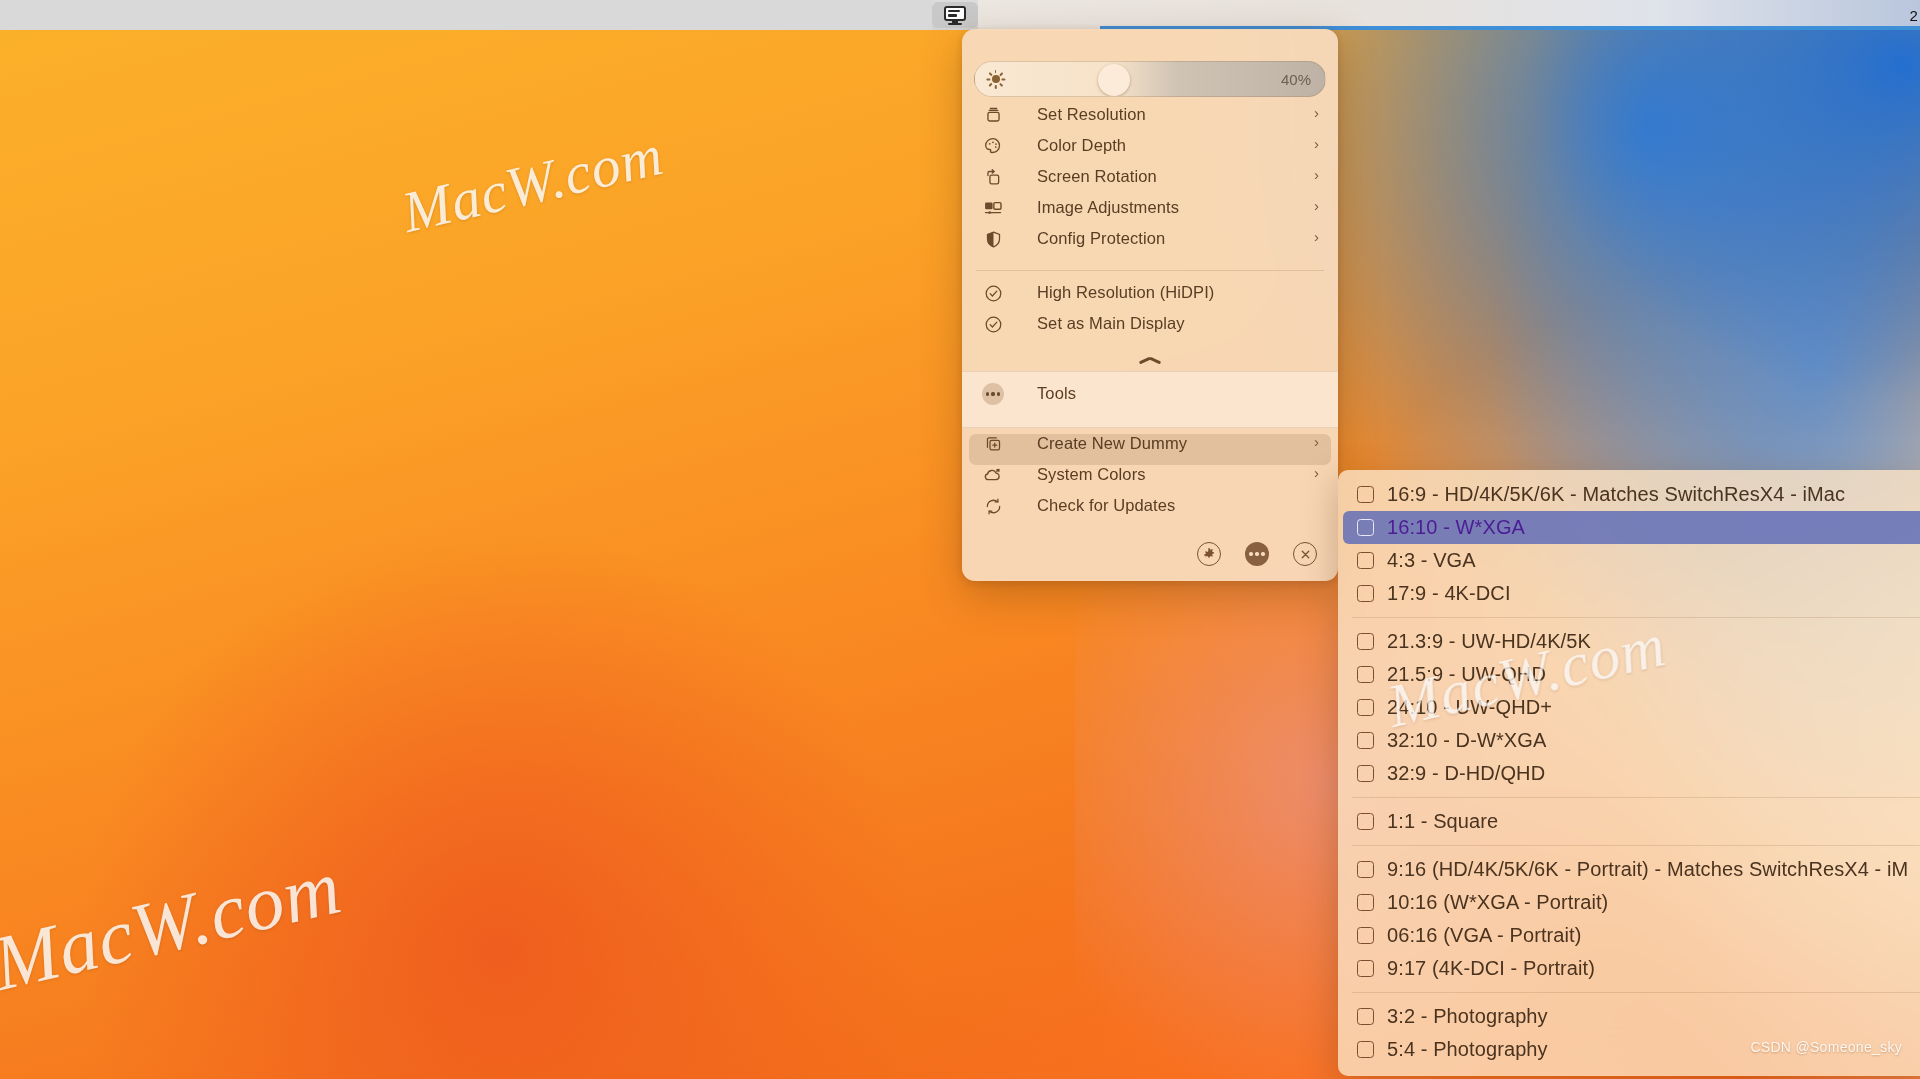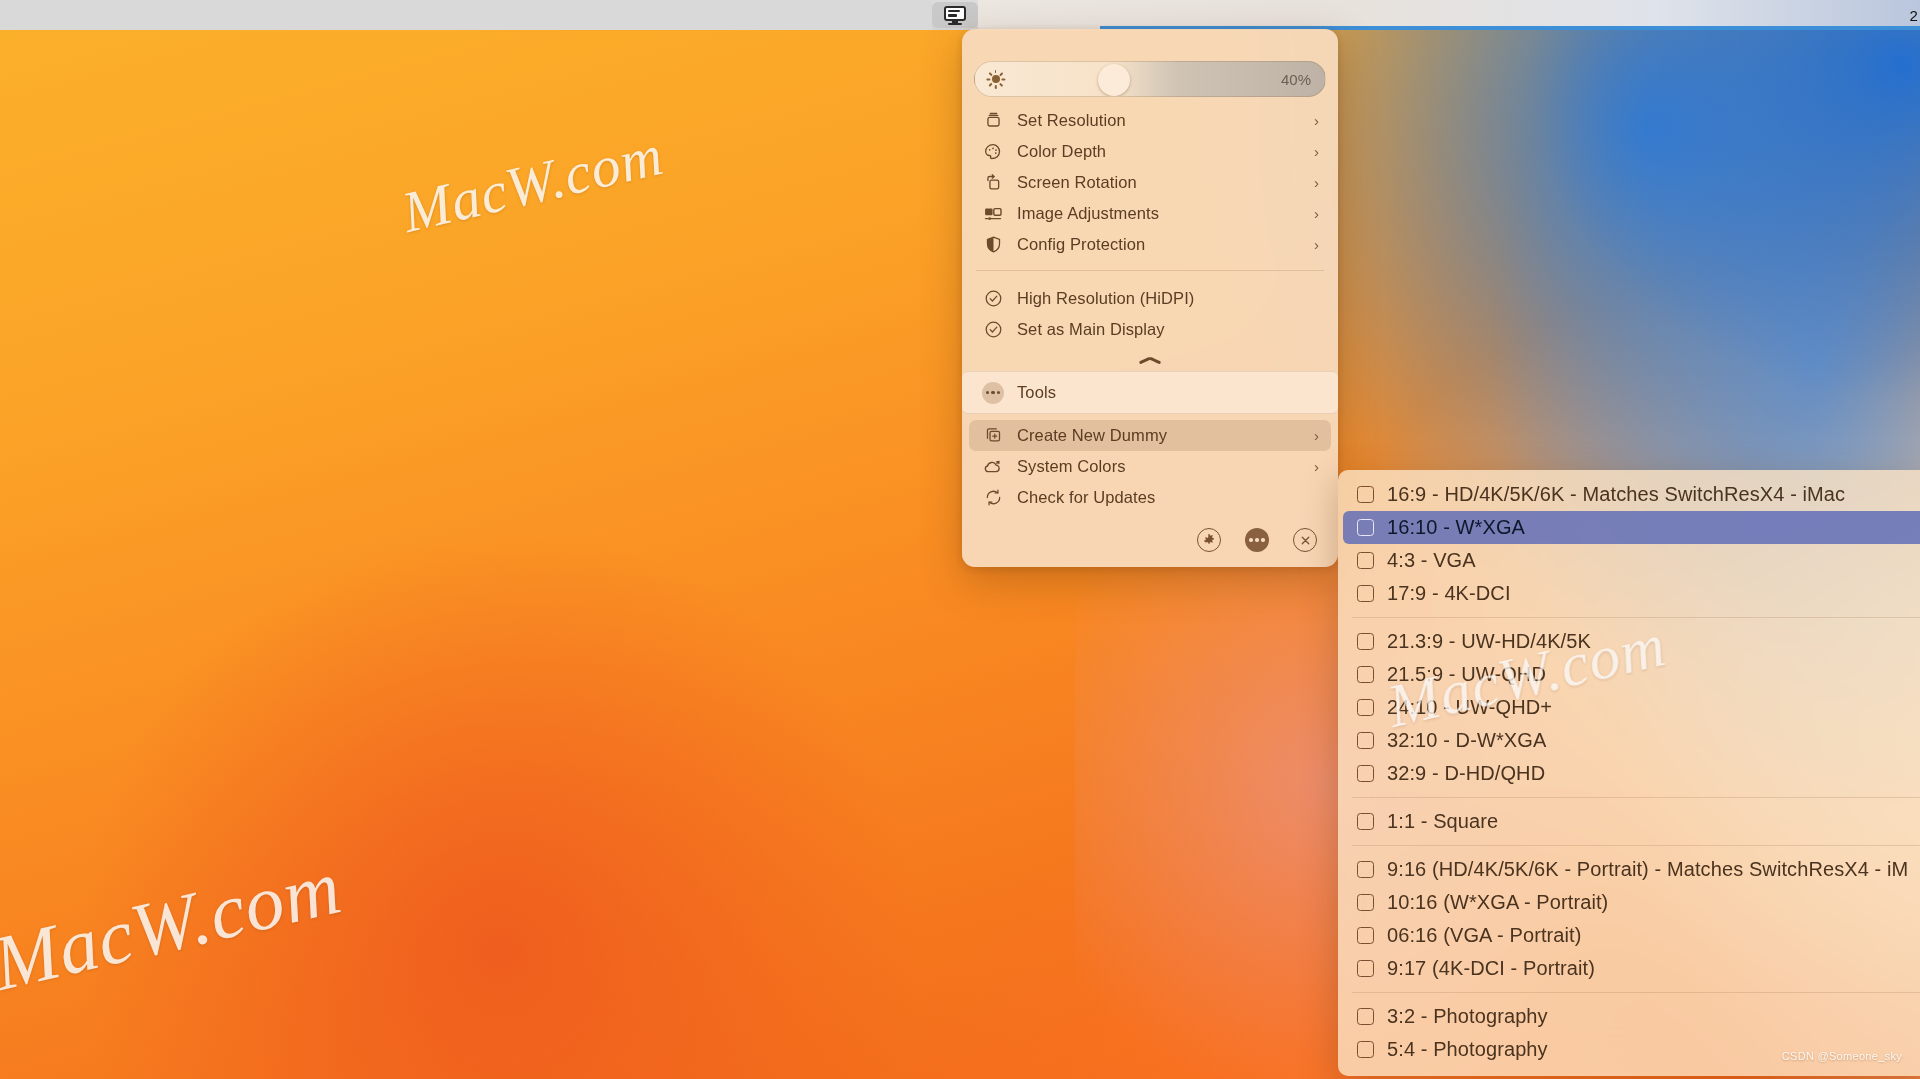--- a/index.html
+++ b/index.html
@@ -116,23 +116,23 @@
     background:#fbebd8; box-shadow:0 1px 3px rgba(90,50,15,0.35);
   }
   #brightness-value{
     position:absolute; right:14px; top:50%; transform:translateY(-50%);
     font-size:15px; color:#6d6055; font-weight:400;
   }
 
   
   .menu-section{ padding:6px 0 4px 0; }
   .row{
-    display:flex; align-items:center; height:31px;
+    display:flex; height:31px;
     padding:0 12px 0 12px; margin:0 7px; border-radius:7px;
-    cursor:default; position:relative;
+    cursor:default; position:relative;gap:20px;
   }
   .row.highlight{ background:rgba(196,160,126,0.42); }
   .row .ic{
     width:24px; height:20px; flex:0 0 auto; margin-right:12px;
     display:flex; align-items:center; justify-content:center;
     color:#6b4b2c;
   }
   .row .lbl{
     font-size:16.5px; color:#5a3d22; letter-spacing:0.1px; white-space:nowrap;
     flex:1 1 auto;
@@ -149,22 +149,21 @@
   .collapse-chev:before,.collapse-chev:after{
     content:"";position:absolute;top:4px;width:12px;height:3.4px;background:#6b4b2c;border-radius:2px;
   }
   .collapse-chev:before{ left:0; transform:rotate(-24deg); }
   .collapse-chev:after{ right:0; transform:rotate(24deg); }
 
   #tools-band{
     background:rgba(253,232,211,0.85);
     border-top:1px solid rgba(150,110,70,0.18);
     border-bottom:1px solid rgba(150,110,70,0.18);
-    padding:5px 0;
-    border-radius:6px;
+    padding:12px 0;
   }
   .circ-ic{
     width:22px;height:22px;border-radius:50%;
     background:rgba(197,163,131,0.55);
     display:flex;align-items:center;justify-content:center;
   }
   .circ-ic .dots{ display:flex; gap:2.4px; }
   .circ-ic .dots span{ width:3.2px;height:3.2px;border-radius:50%;background:#6b4b2c; }
 
   #panel-footer{
@@ -201,36 +200,36 @@
   .srow.selected{ background:rgba(93,106,184,0.82); }
   .cbx{
     width:17px;height:17px;border:1.7px solid #7a4e2e;border-radius:3.5px;
     flex:0 0 auto;margin-right:13px;background:transparent;
   }
   .srow.selected .cbx{ border-color:#e9e6f5; }
   .slbl{
     font-size:20px;color:#4a3venue; color:#4a331f; white-space:nowrap;
     letter-spacing:0.1px;
   }
-  .srow.selected .slbl{ color:#0f172a;text-align:center; }
+  .srow.selected .slbl{ color:#4c1d95;text-align:center; }
   .ssep{ height:1px;background:rgba(150,110,70,0.22); margin:7px 14px; }
 
   
   .wm{
     position:absolute; color:rgba(255,255,255,0.82);
     font-family:"Liberation Serif", serif; font-style:italic;
     pointer-events:none; user-select:none; z-index:20;
     text-shadow:0 1px 3px rgba(120,60,10,0.22);
   }
   #wm1{ left:400px; top:150px; font-size:58px; transform:rotate(-13deg); letter-spacing:1px; }
   #wm2{ left:-10px; top:880px; font-size:78px; transform:rotate(-13deg); letter-spacing:1px; }
   #wm3{ left:1385px; top:640px; font-size:62px; transform:rotate(-13deg); letter-spacing:1px; z-index:48; opacity:0.92;}
   #csdn{
-    position:absolute; right:18px; bottom:17px; z-index:60;
-    font-family:"Liberation Sans", sans-serif; font-size:11px;
+    position:absolute; right:18px; bottom:24px; z-index:60;
+    font-family:"Liberation Sans", sans-serif; font-size:14px;
     color:rgba(255,255,255,0.88); text-shadow:0 1px 2px rgba(120,70,20,0.35);
     letter-spacing:0.3px;
   }
 
   svg{ display:block; }
 </style>
 </head>
 <body>
 
 <div id="wallpaper">

